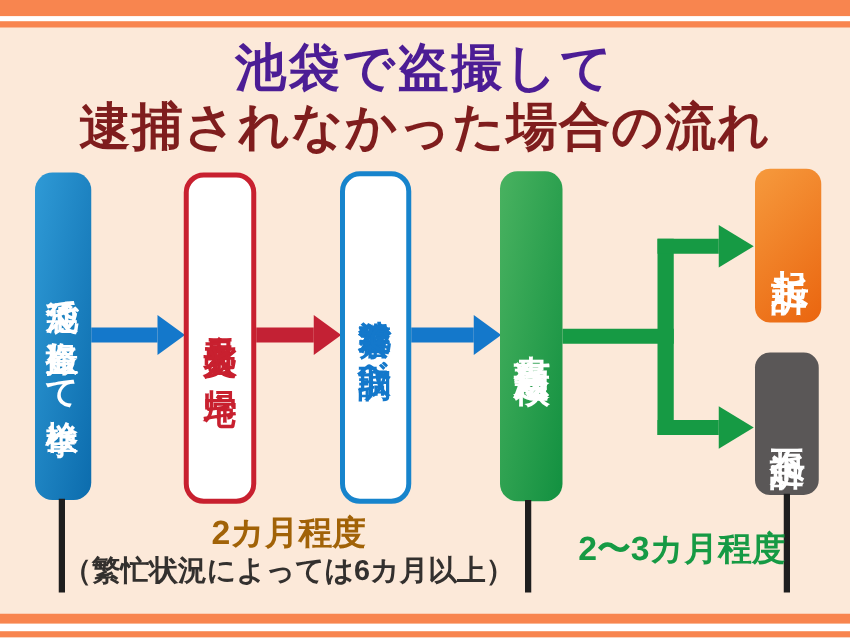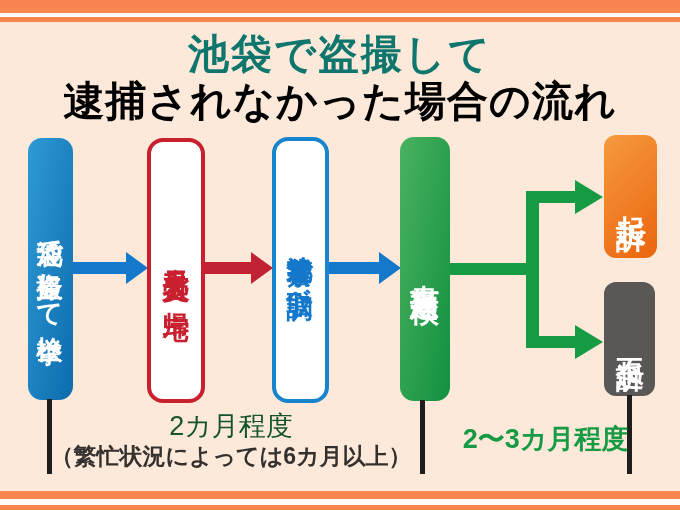--- a/index.html
+++ b/index.html
@@ -10,22 +10,22 @@
   }
   .stripe { position:absolute; left:0; width:680px; }
   .st1 { top:0;     height:13px; background:#F8854F; }
   .st2 { top:13px;  height:4px;  background:#FFFFFF; }
   .st3 { top:17px;  height:5px;  background:#F8854F; }
   .sb1 { top:491px; height:8px;  background:#F8854F; }
   .sb2 { top:499px; height:6px;  background:#FFFFFF; }
   .sb3 { top:505px; height:5px;  background:#F8854F; }
 
   .title { position:absolute; top:31px; left:0; width:680px; text-align:center; font-weight:bold; }
-  .title .l1 { font-size:41px; line-height:47px; color:#0f766e; letter-spacing:2px; }
-  .title .l2 { font-size:41px; line-height:47px; color:#000000; letter-spacing:1px; }
+  .title .l1 { font-size:41px; line-height:47px; color:#4c1d95; letter-spacing:2px; }
+  .title .l2 { font-size:41px; line-height:47px; color:#7f1d1d; letter-spacing:1px; }
 
   .vbox { position:absolute; display:flex; align-items:center; justify-content:center;
           box-sizing:border-box; border-radius:14px; }
   .vtext { writing-mode:vertical-rl; text-orientation:upright; font-weight:bold; }
 
   .box1 { left:28px;  top:138px; width:45px; height:262px;
           background:linear-gradient(100deg,#2F9AD6,#0C6CAD); }
   .box1 .vtext { color:#FFFFFF; font-size:26px; letter-spacing:1px; }
 
   .box2 { left:147px; top:138px; width:58px; height:265px;
@@ -68,21 +68,21 @@
            border-left:28px solid #169A44; }
   .gth { left:575px; top:180px; }
   .gbh { left:575px; top:325px; }
 
   .tick { position:absolute; width:5px; background:#1E1E1E; }
   .t1 { left:47px;  top:399px; height:75px; }
   .t2 { left:420px; top:400px; height:74px; }
   .t3 { left:627px; top:395px; height:79px; }
 
   .dur1 { position:absolute; left:31px; top:411px; width:400px; text-align:center; }
-  .dur1 .main { font-size:27px; font-weight:normal; color:#14532d; line-height:31px; }
+  .dur1 .main { font-size:27px; font-weight:bold; color:#a16207; line-height:31px; }
   .dur1 .note { font-size:23px; font-weight:bold; color:#33302E; line-height:28px; }
   .dur2 { position:absolute; left:426px; top:421px; width:239px; text-align:center;
           font-size:27px; font-weight:bold; color:#169A44; }
 </style>
 </head>
 <body>
 
 <div class="canvas">
 
   <div class="stripe st1"></div>

